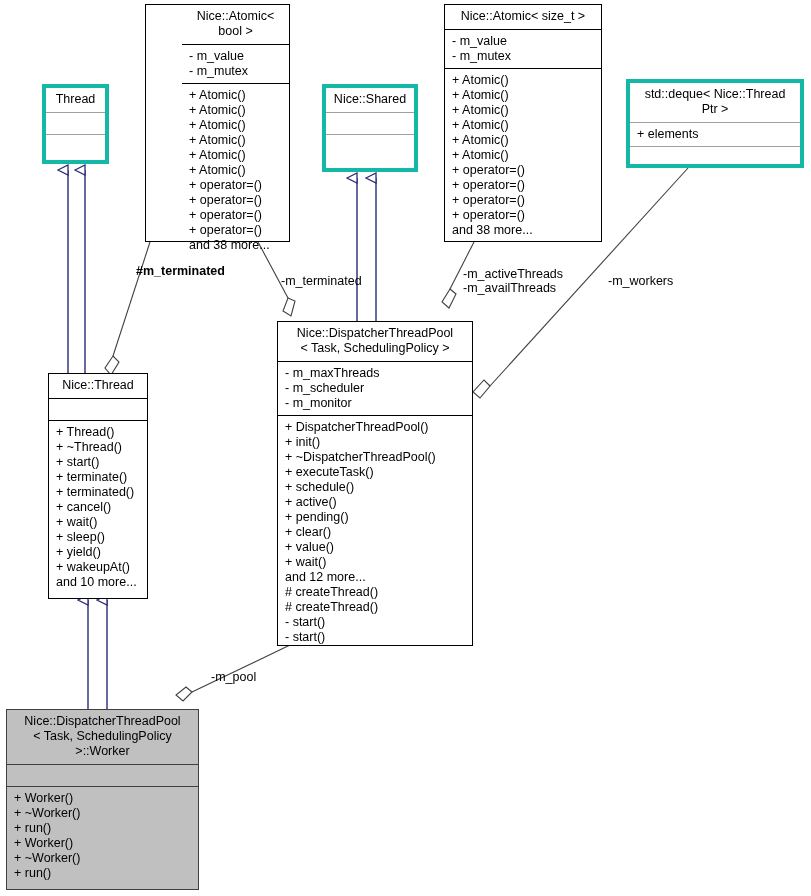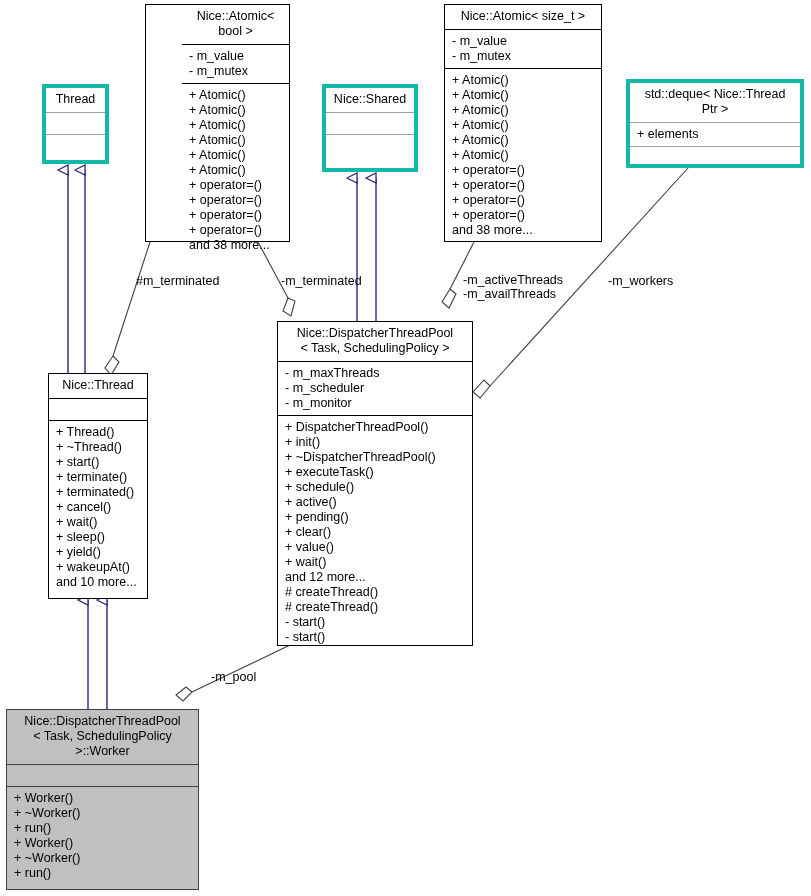--- a/index.html
+++ b/index.html
@@ -218,24 +218,24 @@
     <div class="sec ops">
       <div class="row">+ Worker()</div>
       <div class="row">+ ~Worker()</div>
       <div class="row">+ run()</div>
       <div class="row">+ Worker()</div>
       <div class="row">+ ~Worker()</div>
       <div class="row">+ run()</div>
     </div>
   </div>
 
-  <div class="edge-label" style="left:136px;top:274px;">#m_terminated</div>
+  <div class="edge-label" style="left:136px;top:264px;font-weight:bold;">#m_terminated</div>
 
   <div class="edge-label" style="left:281px;top:274px;">-m_terminated</div>
 
-  <div class="edge-label" style="left:463px;top:273px;">-m_activeThreads
+  <div class="edge-label" style="left:463px;top:267px;">-m_activeThreads
 -m_availThreads</div>
 
   <div class="edge-label" style="left:608px;top:274px;">-m_workers</div>
 
   <div class="edge-label" style="left:211px;top:670px;">-m_pool</div>
 
 </div>
 
 </body></html>

